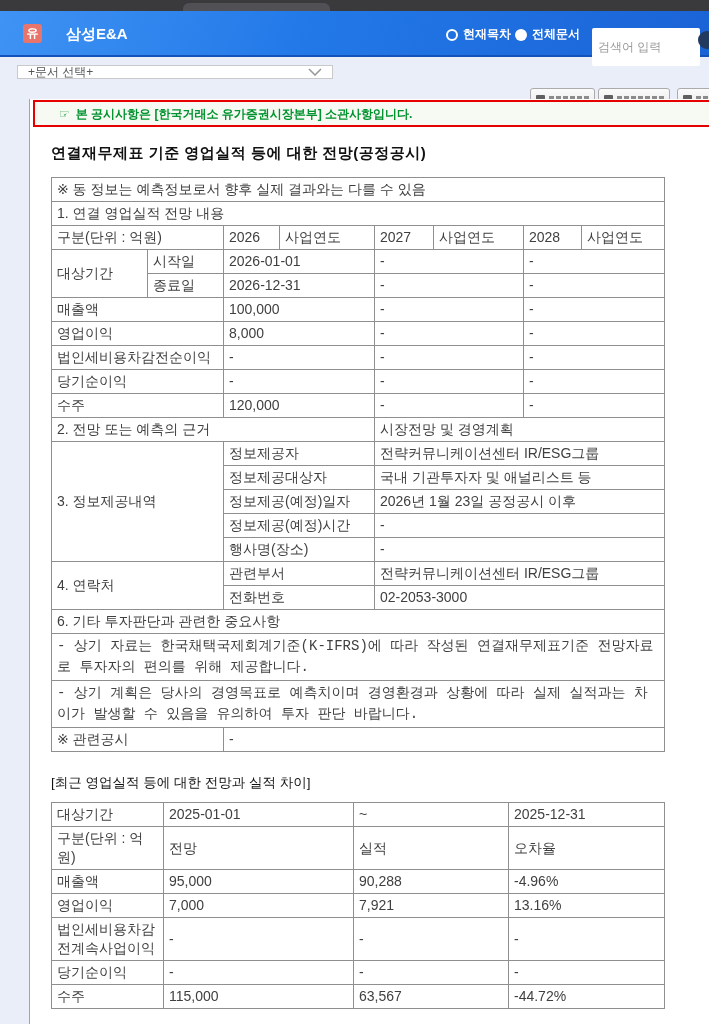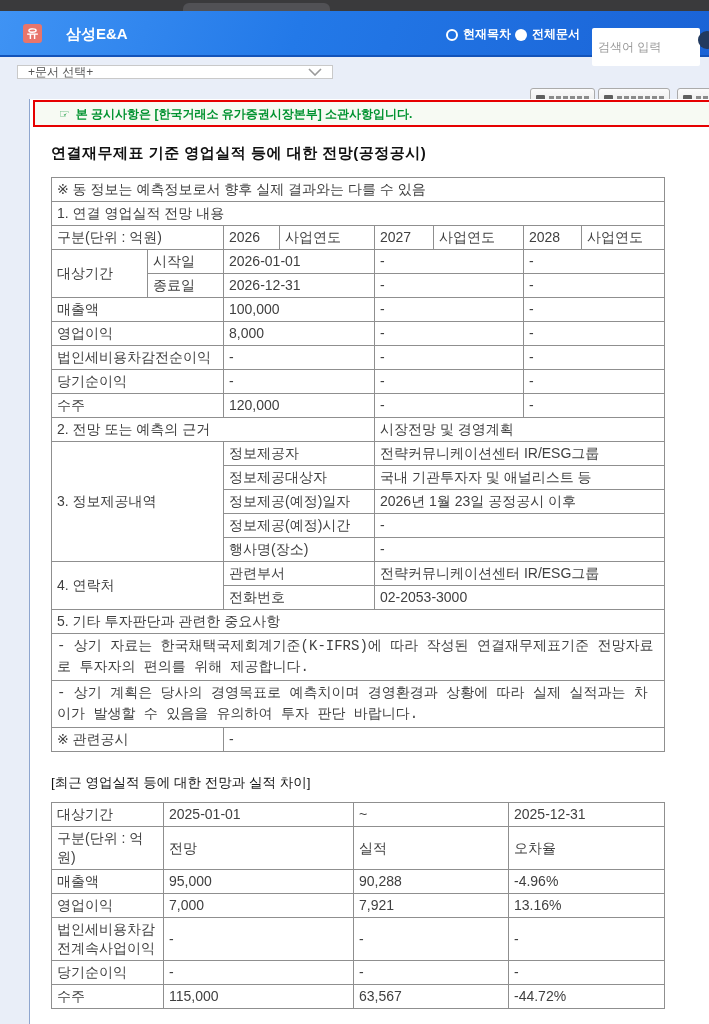--- a/index.html
+++ b/index.html
@@ -209,21 +209,21 @@
     <tr>
       <td colspan="2" rowspan="2">4. 연락처</td>
       <td colspan="2">관련부서</td>
       <td colspan="4">전략커뮤니케이션센터 IR/ESG그룹</td>
     </tr>
     <tr>
       <td colspan="2">전화번호</td>
       <td colspan="4">02-2053-3000</td>
     </tr>
     <tr>
-      <td colspan="8">5. 기타 투자판단과 관련한 중요사항</td>
+      <td colspan="8">6. 기타 투자판단과 관련한 중요사항</td>
     </tr>
     <tr class="para">
       <td colspan="8">- 상기 자료는 한국채택국제회계기준(K-IFRS)에 따라 작성된 연결재무제표기준 전망자료로 투자자의 편의를 위해 제공합니다.</td>
     </tr>
     <tr class="para">
       <td colspan="8">- 상기 계획은 당사의 경영목표로 예측치이며 경영환경과 상황에 따라 실제 실적과는 차이가 발생할 수 있음을 유의하여 투자 판단 바랍니다.</td>
     </tr>
     <tr>
       <td colspan="2">※ 관련공시</td>
       <td colspan="6">-</td>

